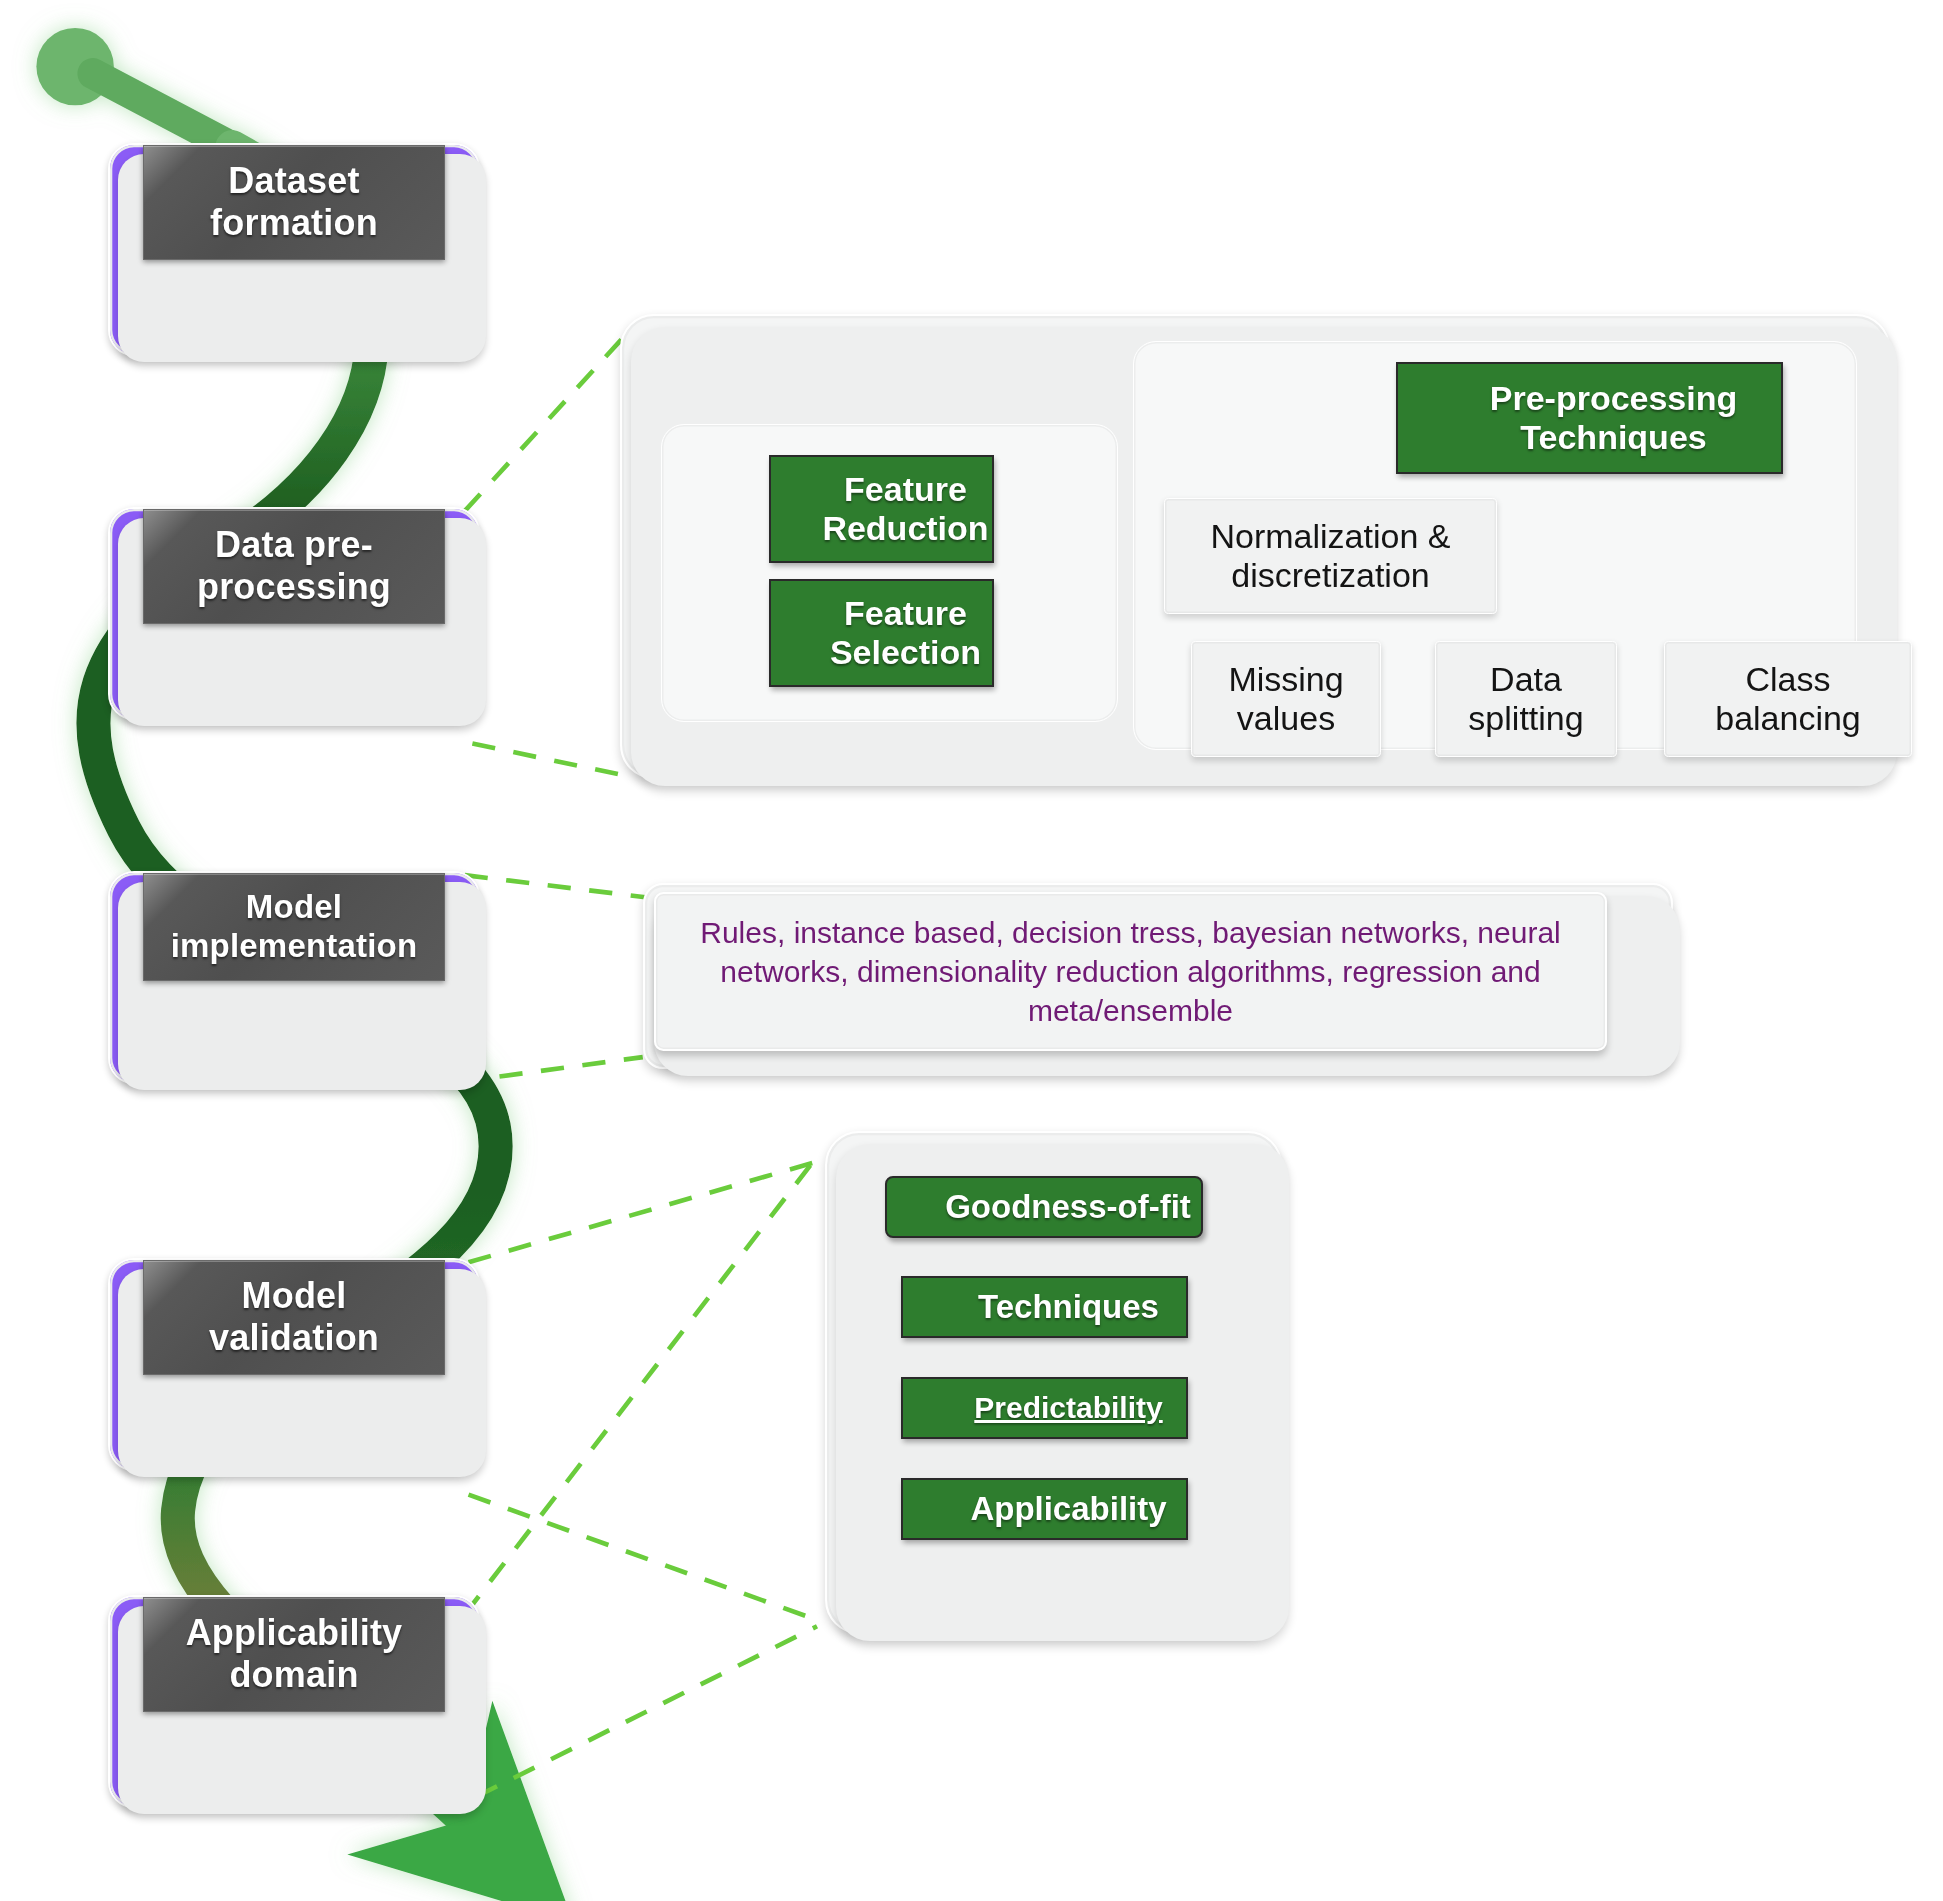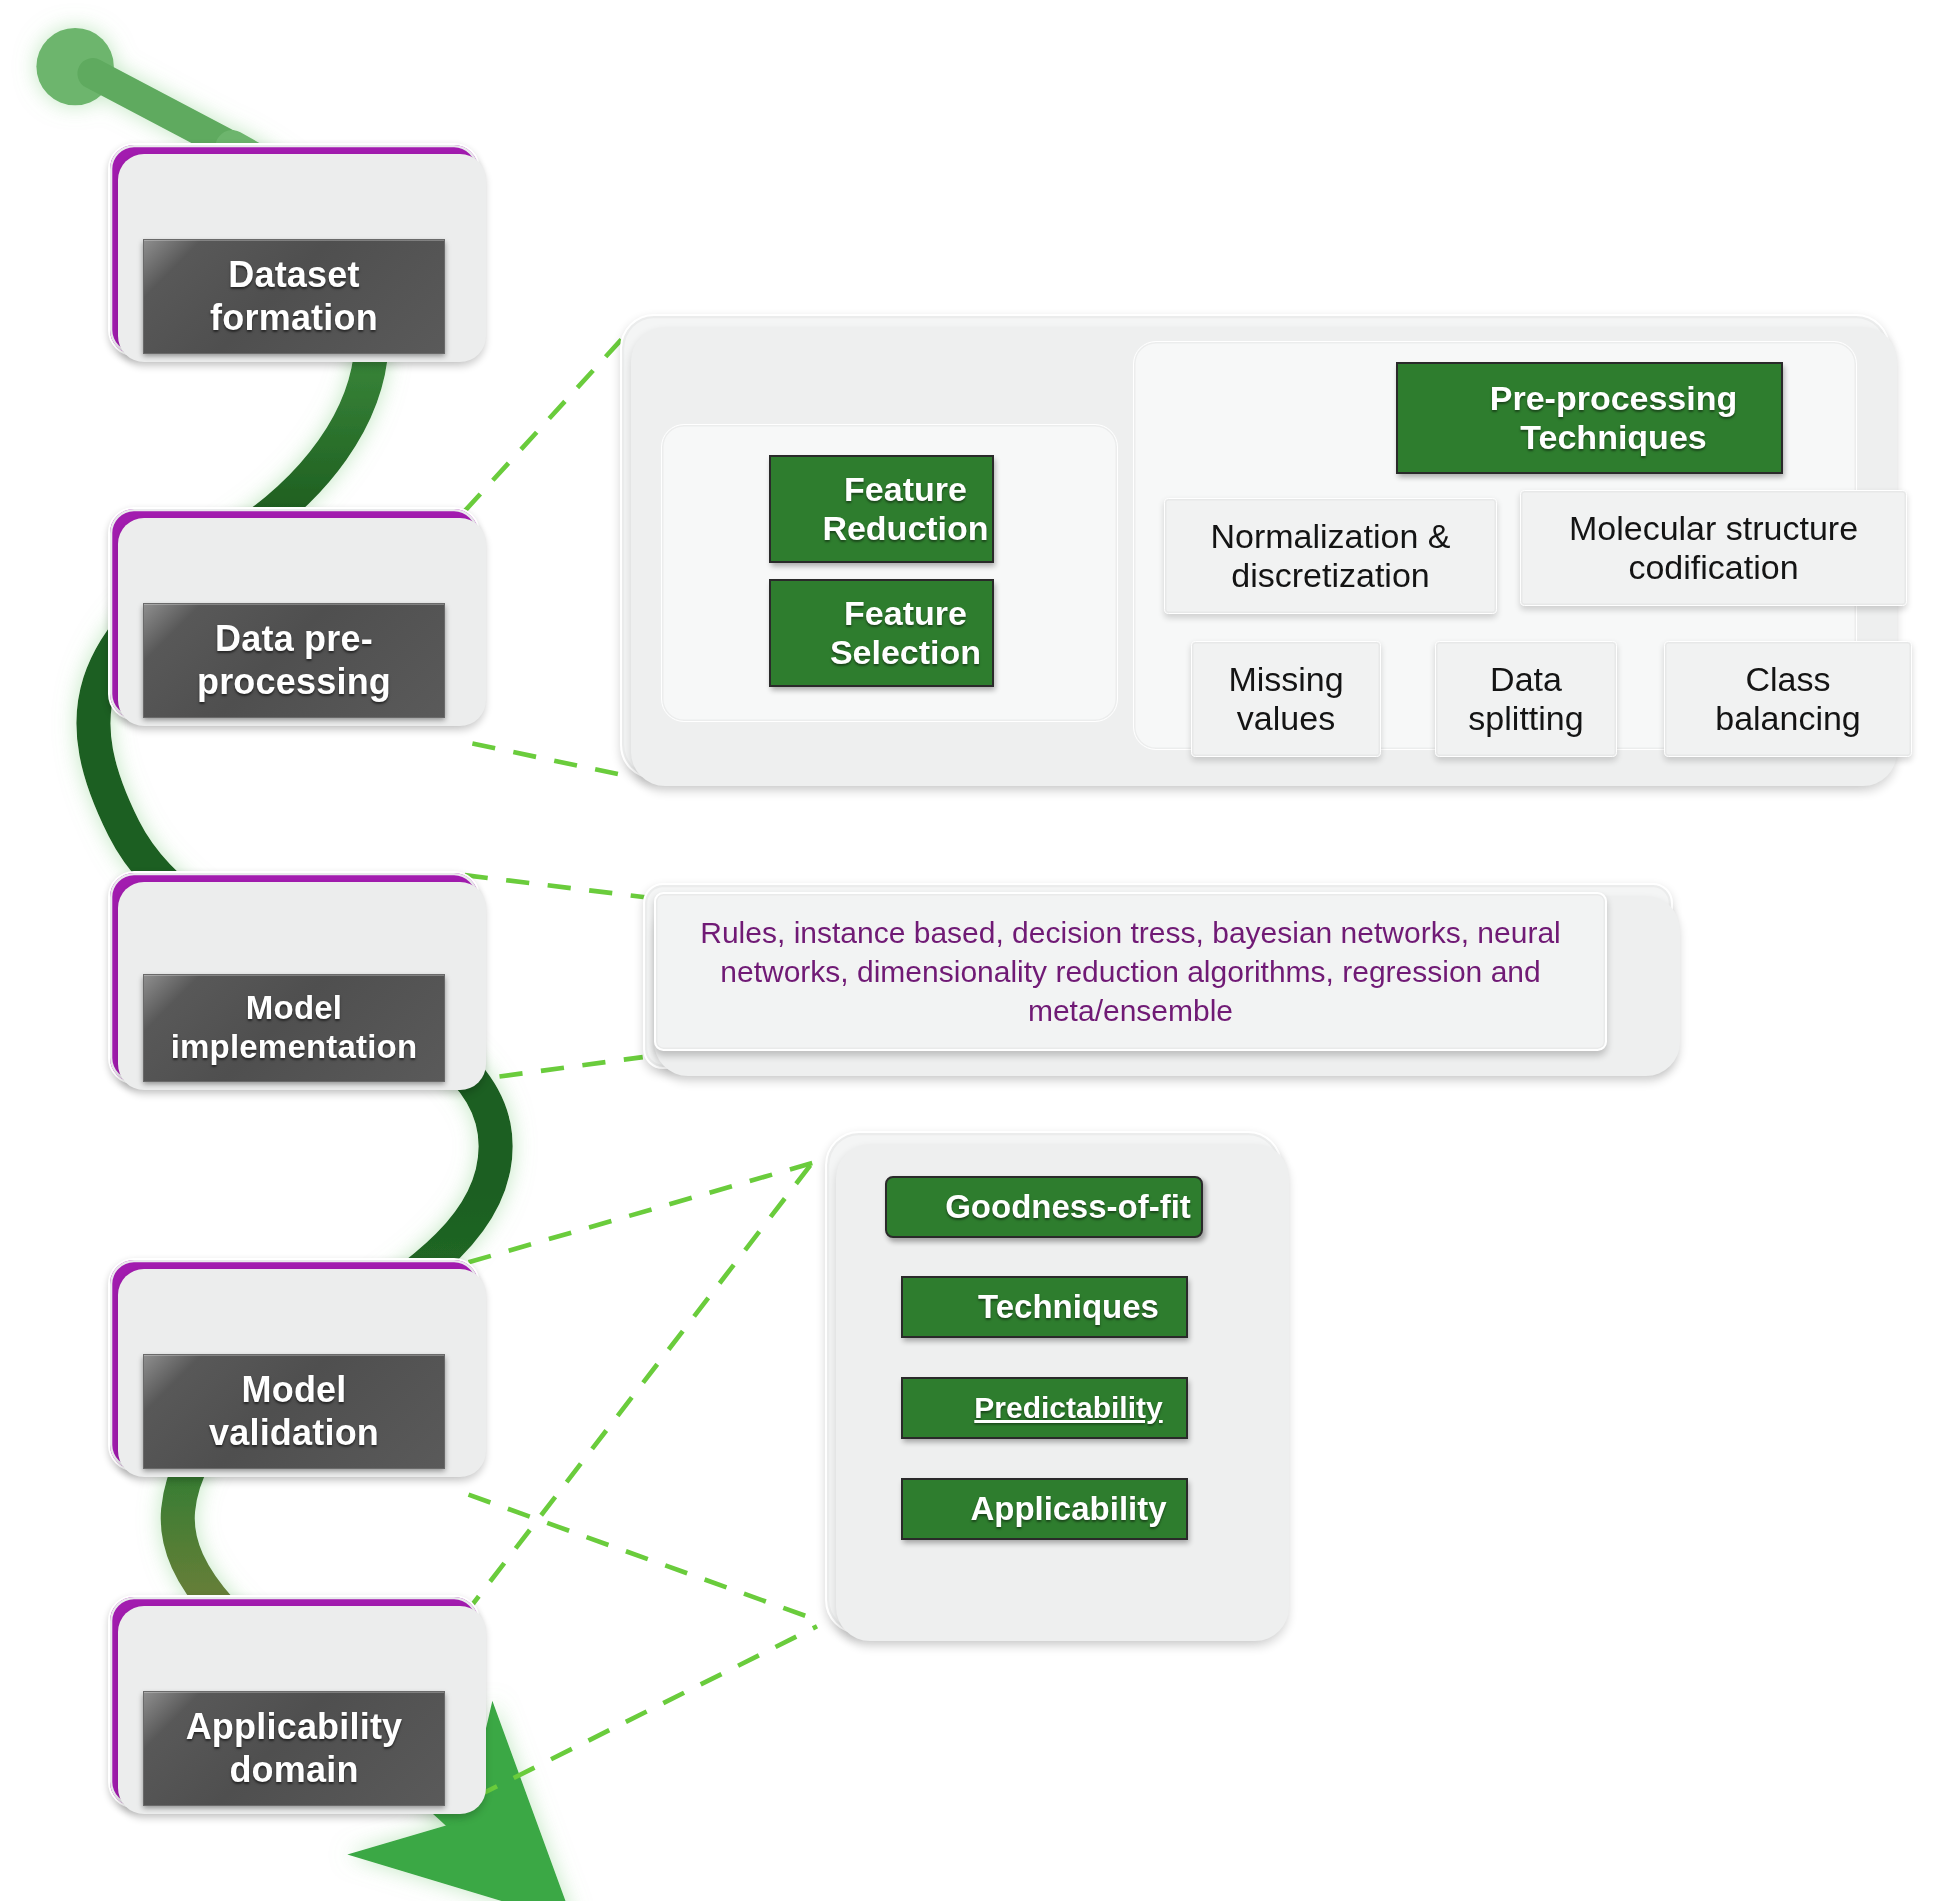--- a/index.html
+++ b/index.html
@@ -10,26 +10,26 @@
     overflow: hidden;
   }
   #stage { position: relative; width: 1943px; height: 1902px; background:#fff; }
 
   
   #wires { position:absolute; left:0; top:0; width:1943px; height:1902px; }
 
   
   .stage-box {
     position: absolute;
-    background: #a21caf;
+    background: #8b5cf6;
     border: 2.3px solid #ffffff;
     border-radius: 26px;
     box-shadow: 0 3.9px 7px rgba(0,0,0,0.20),
                 0 0 0 2.3px #e9eaec inset;
-    display: flex; align-items: flex-end; justify-content: center;
+    display: flex; align-items: flex-start; justify-content: center;
     z-index: 20;
   }
   .stage-box::after{
     content:""; position:absolute; left:7.7px; right:-7.7px; top:9.3px; bottom:-7.7px;
     border-radius:26px; background:#eceded; z-index:-1;
     box-shadow:0 4.6px 7.7px rgba(0,0,0,0.17);
   }
   .stage-inner {
     width: 82%;
     background: linear-gradient(135deg,#8e8e8e 0%, #585858 14%, #4f4f4f 45%, #5a5a5a 100%);
@@ -210,22 +210,20 @@
 Selection</div>
 
     <div class="subpanel" style="left:511px; top:25px; width:724px; height:409px;"></div>
 
     <div class="green-chip" style="left:774px; top:46px; width:387px; height:112px; white-space:pre-line;">Pre-processing
 Techniques</div>
 
     <div class="tech-chip" style="left:542px; top:182px; width:333px; height:116px; white-space:pre-line;">Normalization &amp;
 discretization</div>
 
-    <div class="tech-chip" style="left:898px; top:174px; width:387px; height:116px; white-space:pre-line;">Molecular structure
-codification</div>
 
     <div class="tech-chip" style="left:569px; top:325px; width:190px; height:116px; white-space:pre-line;">Missing
 values</div>
 
     <div class="tech-chip" style="left:813px; top:325px; width:182px; height:116px; white-space:pre-line;">Data
 splitting</div>
 
     <div class="tech-chip" style="left:1042px; top:325px; width:248px; height:116px; white-space:pre-line;">Class
 balancing</div>
   </div>

